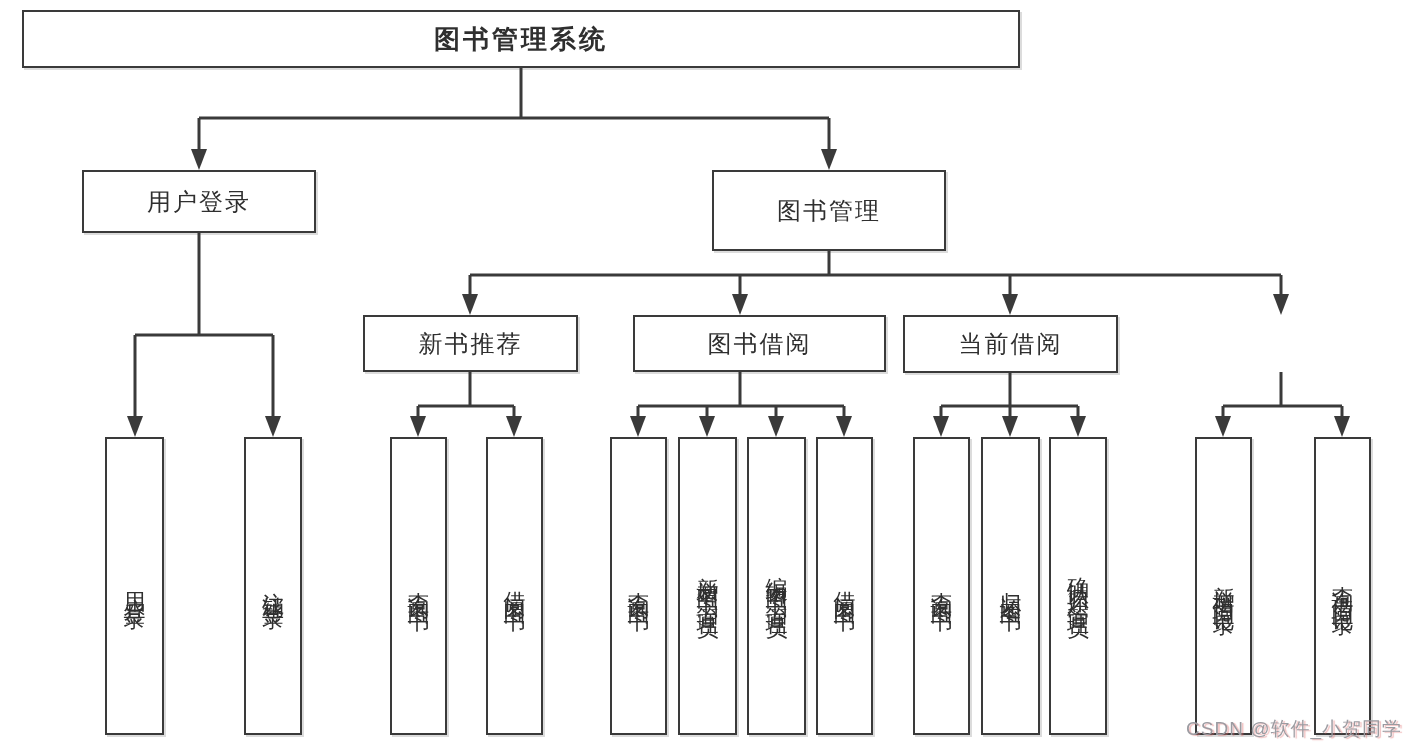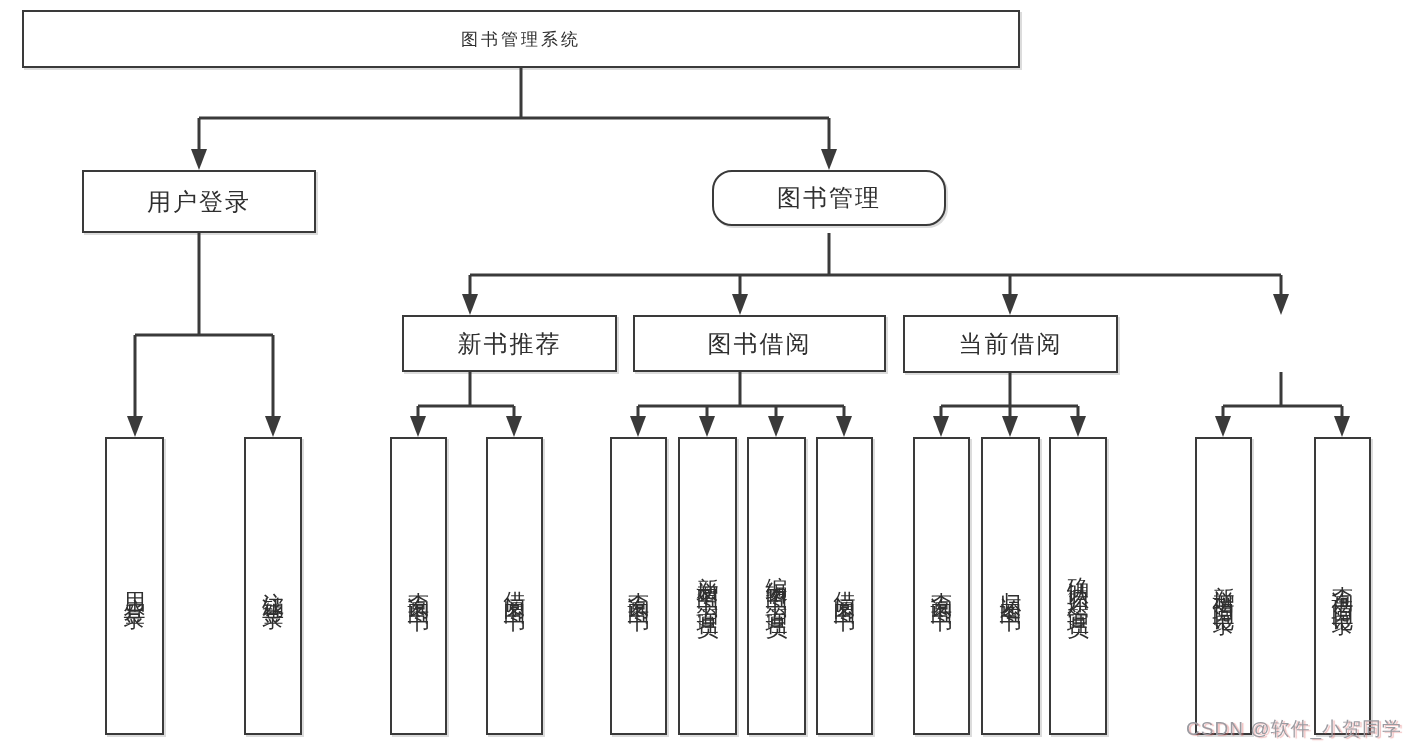--- a/index.html
+++ b/index.html
@@ -18,21 +18,21 @@
     background:#ffffff;
     color:#2f2f2f;
     display:flex;
     align-items:center;
     justify-content:center;
     box-shadow:2px 2px 0 rgba(60,60,60,0.18);
     text-align:center;
     white-space:nowrap;
   }
   .node.h{font-size:24px;letter-spacing:2px;}
-  .node.title{font-size:17px;letter-spacing:3px;}
+  .node.title{font-size:26px;letter-spacing:3px;font-weight:bold;}
   .node.v{
     writing-mode:vertical-rl;
     text-orientation:mixed;
     font-size:22px;
     letter-spacing:6px;
     white-space:normal;
     line-height:1;
   }
   .watermark{
     position:absolute;
@@ -84,23 +84,23 @@
       <polygon points="1002,416 1018,416 1010,437"></polygon>
       <polygon points="1070,416 1086,416 1078,437"></polygon>
       <polygon points="1215,416 1231,416 1223,437"></polygon>
       <polygon points="1334,416 1350,416 1342,437"></polygon>
     </g>
   </svg>
 
   <div class="node h title" style="left:22px;top:10px;width:998px;height:58px;">图书管理系统</div>
 
   <div class="node h" style="left:82px;top:170px;width:234px;height:63px;">用户登录</div>
-  <div class="node h" style="left:712px;top:170px;width:234px;height:56px;border-radius:20px;">图书管理</div>
+  <div class="node h" style="left:712px;top:170px;width:234px;height:81px;">图书管理</div>
 
-  <div class="node h" style="left:363px;top:315px;width:215px;height:57px;margin-left:39px;">新书推荐</div>
+  <div class="node h" style="left:363px;top:315px;width:215px;height:57px;">新书推荐</div>
   <div class="node h" style="left:633px;top:315px;width:253px;height:57px;">图书借阅</div>
   <div class="node h" style="left:903px;top:315px;width:215px;height:58px;">当前借阅</div>
 
   <div class="node v" style="left:105px;top:437px;width:59px;height:298px;">用户登录</div>
   <div class="node v" style="left:244px;top:437px;width:58px;height:298px;">注销登录</div>
 
   <div class="node v" style="left:390px;top:437px;width:57px;height:298px;">查询图书</div>
   <div class="node v" style="left:486px;top:437px;width:57px;height:298px;">借阅图书</div>
 
   <div class="node v" style="left:610px;top:437px;width:57px;height:298px;">查询图书</div>

